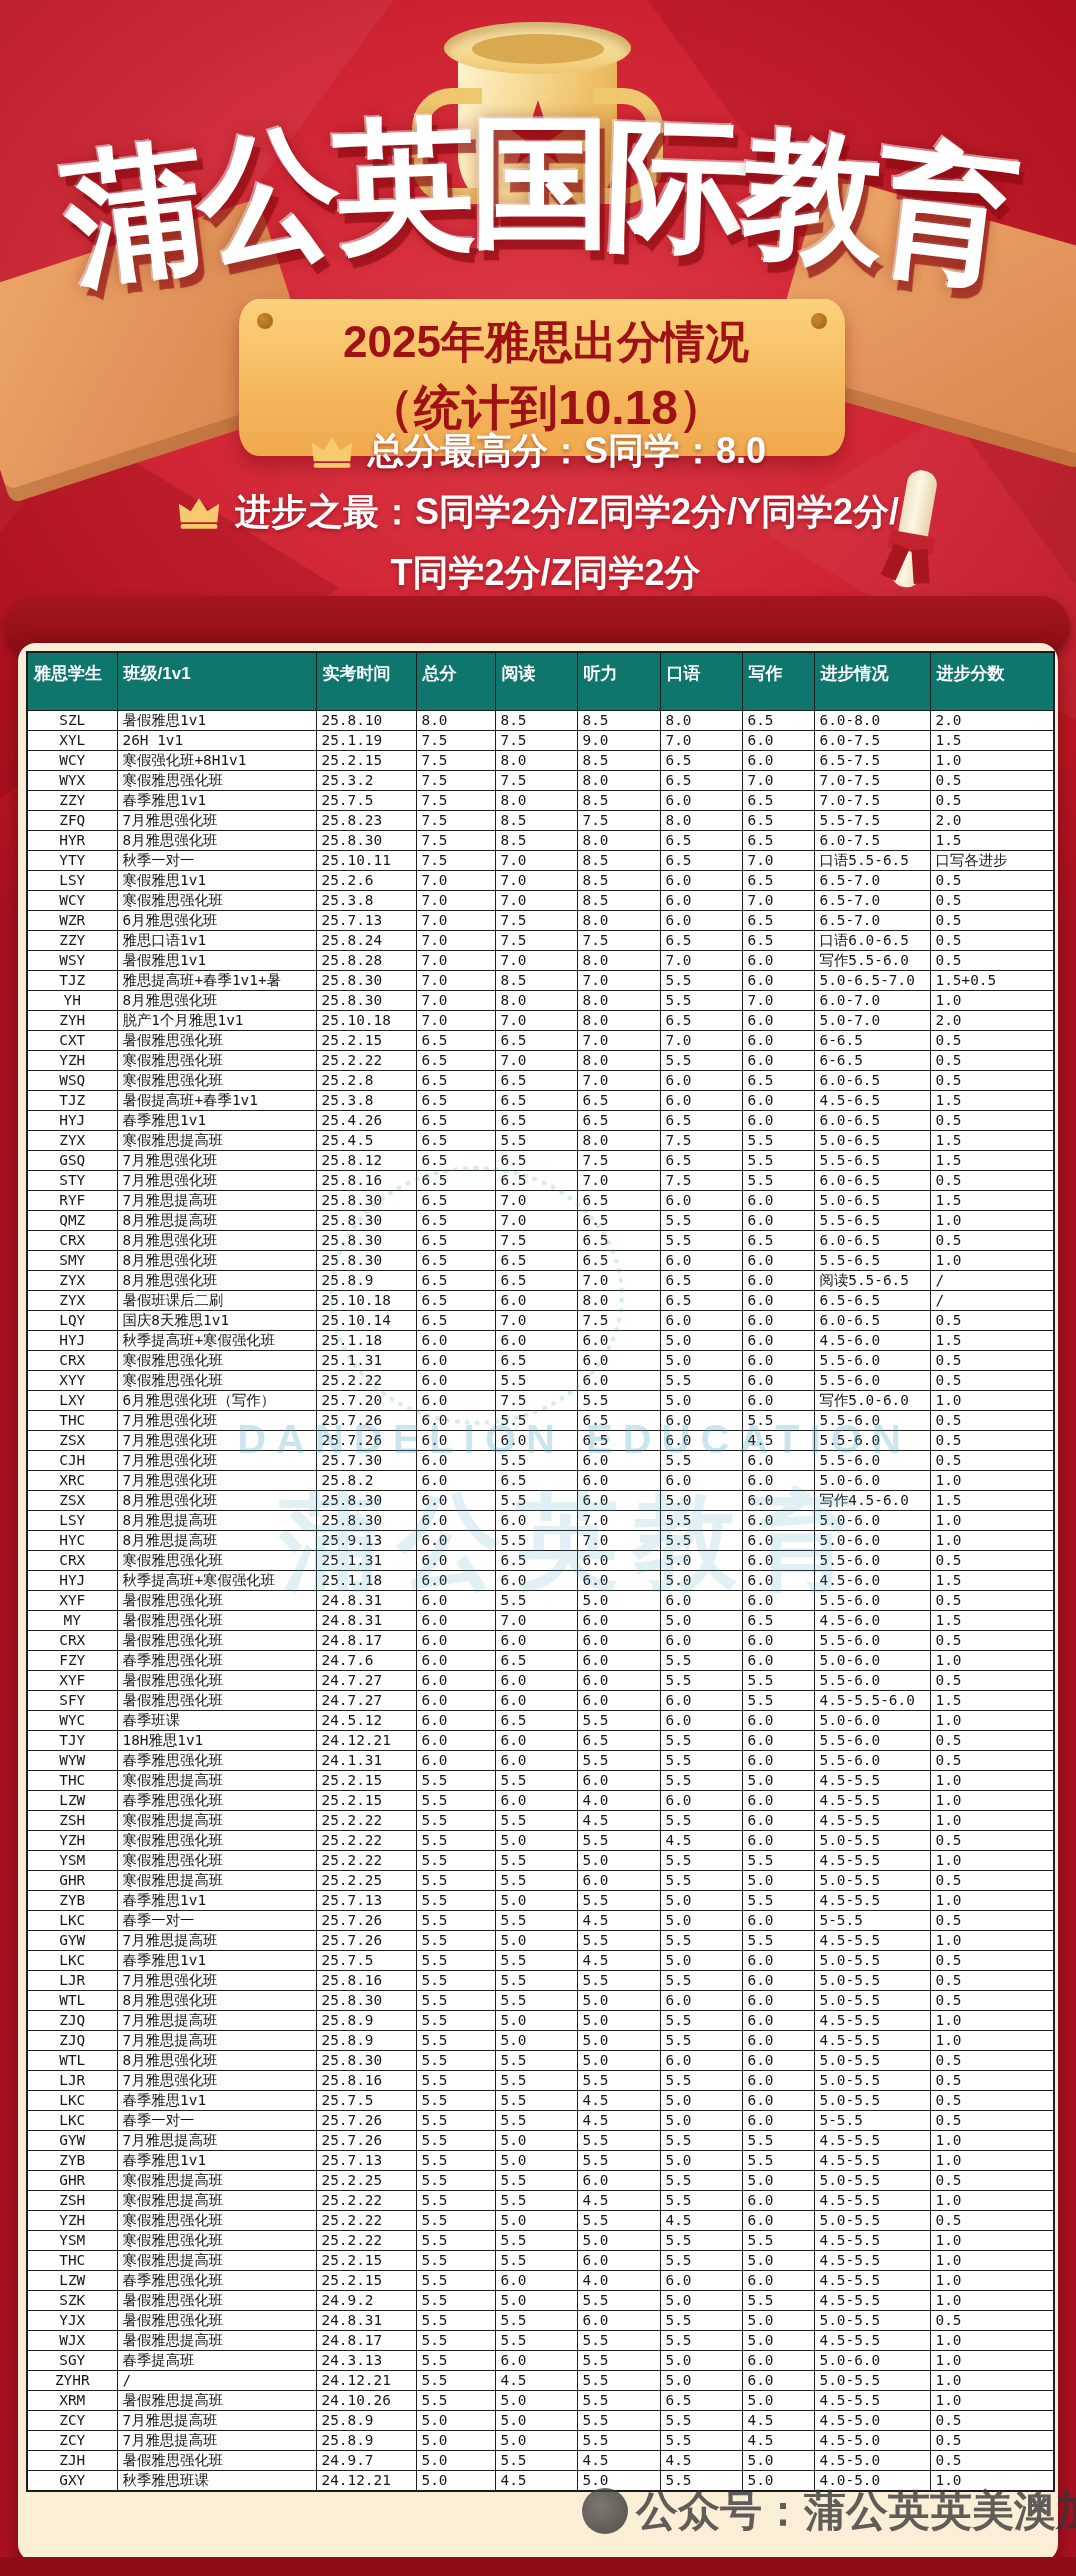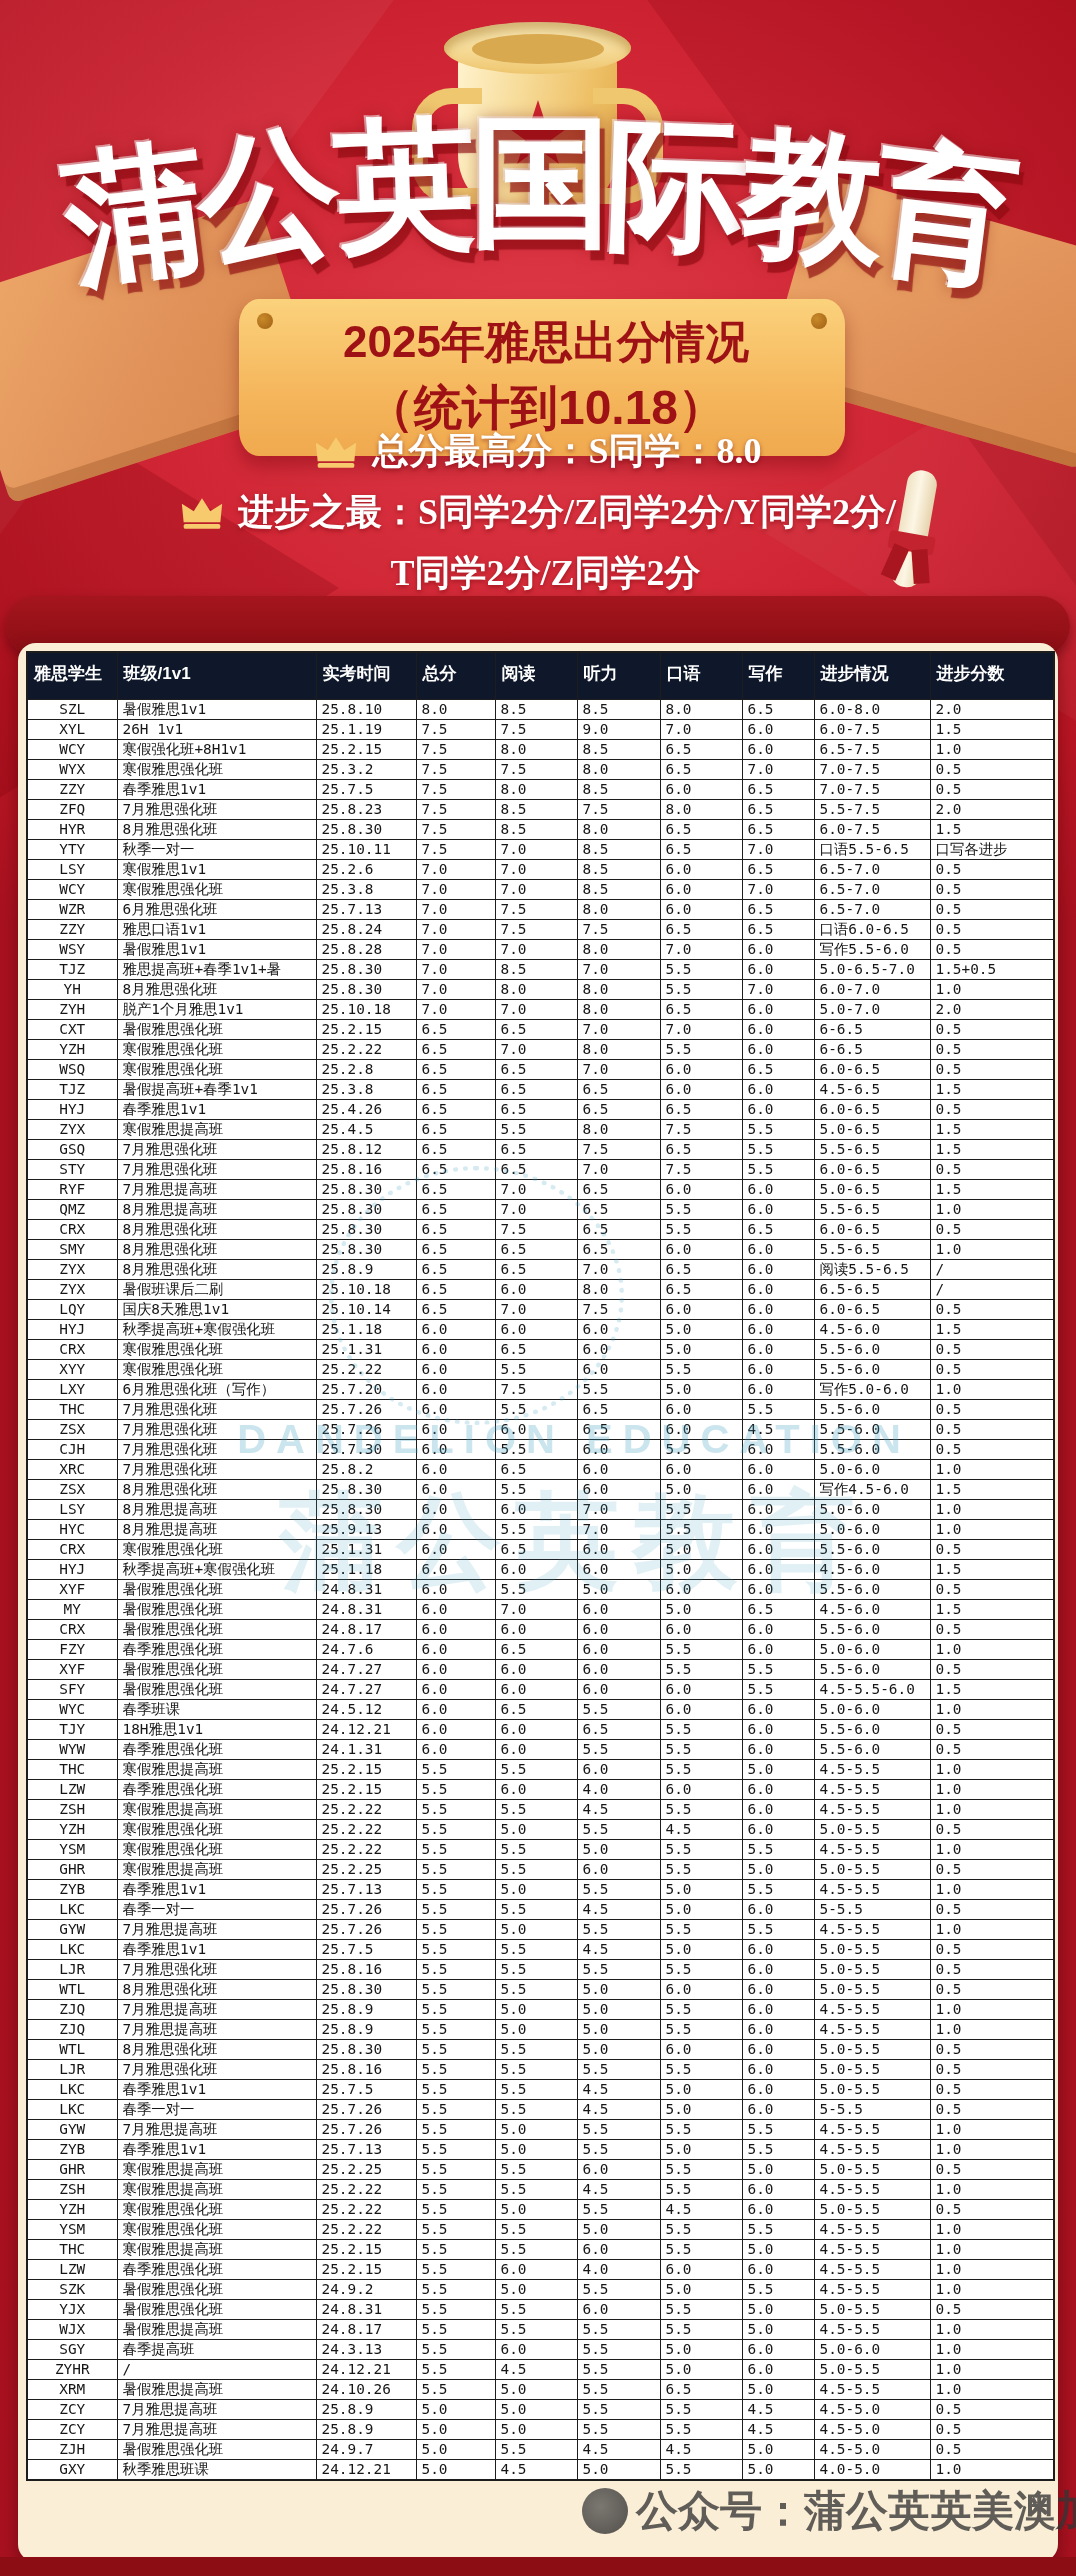--- a/index.html
+++ b/index.html
@@ -50,37 +50,37 @@
 
   .banner{position:absolute;left:239px;top:299px;width:598px;padding:14px 0 16px 8px;z-index:4;text-align:center;
     background:linear-gradient(180deg,#fbd27c,#f5b65c 60%,#f0a94e);border-radius:20px/26px;
     box-shadow:0 10px 18px rgba(100,0,8,.35);}
   .banner .dot{position:absolute;top:14px;width:16px;height:16px;border-radius:50%;
     background:radial-gradient(circle at 35% 35%,#c98a2a,#a06014);}
   .banner .dot.l{left:18px;} .banner .dot.r{right:18px;}
   .banner-l1{font-size:44px;font-weight:900;color:#9e1115;}
   .banner-l2{font-size:48px;font-weight:800;color:#9e1115;margin-top:4px;}
 
-  .stats{position:absolute;left:0;top:427px;width:1076px;z-index:4;color:#fff;text-align:center;font-family:Liberation Serif, serif;}
+  .stats{position:absolute;left:0;top:427px;width:1076px;z-index:4;color:#fff;text-align:center;}
   .stat-line{display:flex;justify-content:center;align-items:center;gap:14px;font-size:36px;font-weight:800;margin-bottom:12px;
     text-shadow:0 2px 4px rgba(110,0,8,.5);}
   .stat-line .crown{width:44px;height:34px;flex:0 0 auto;}
   .stat-cont{font-size:36px;font-weight:800;margin:2px 0 14px 15px;text-shadow:0 2px 4px rgba(110,0,8,.5);}
   .slogan{font-size:31px;font-weight:800;text-shadow:0 2px 4px rgba(110,0,8,.5);}
 
   .pill-bar{position:absolute;left:6px;top:596px;width:1064px;height:60px;border-radius:30px;z-index:4;
     background:linear-gradient(180deg,#a5151d,#8a0e14);box-shadow:0 6px 12px rgba(70,0,5,.5);}
 
   .table-wrap{position:absolute;left:18px;top:643px;width:1040px;height:1919px;z-index:5;
     background:#fbeed6;border-radius:18px;box-shadow:0 8px 18px rgba(70,0,5,.5);padding:8px;box-sizing:border-box;}
   table.scores{border-collapse:collapse;table-layout:fixed;width:1024px;
     font-family:"DejaVu Sans Mono","Liberation Mono","DejaVu Sans",sans-serif;background:#fff;}
   table.scores th{
-    background:#0f172a;color:#fff;font-weight:700;font-size:17px;height:40px;
-    border:1px solid #1d1d1d;text-align:left;padding:0 0 6px 6px;
+    background:#0f766e;color:#fff;font-weight:700;font-size:17px;height:40px;
+    border:1px solid #1d1d1d;text-align:left;padding:0 0 17px 6px;
     font-family:"Liberation Sans","DejaVu Sans",sans-serif;}
   table.scores td{
     border:1px solid #1d1d1d;height:19px;font-size:14.4px;color:#161616;
     padding:0 0 0 5px;white-space:nowrap;overflow:hidden;line-height:1;}
   table.scores td.id{text-align:center;padding:0;}
   table.scores{border:2px solid #1d1d1d;}
 
   
   .wm{position:absolute;pointer-events:none;z-index:6;padding-left:36px;}
   .wm-dots{left:329px;top:1166px;width:249px;height:249px;border:5px dotted rgba(70,160,195,.22);border-radius:50%;}

